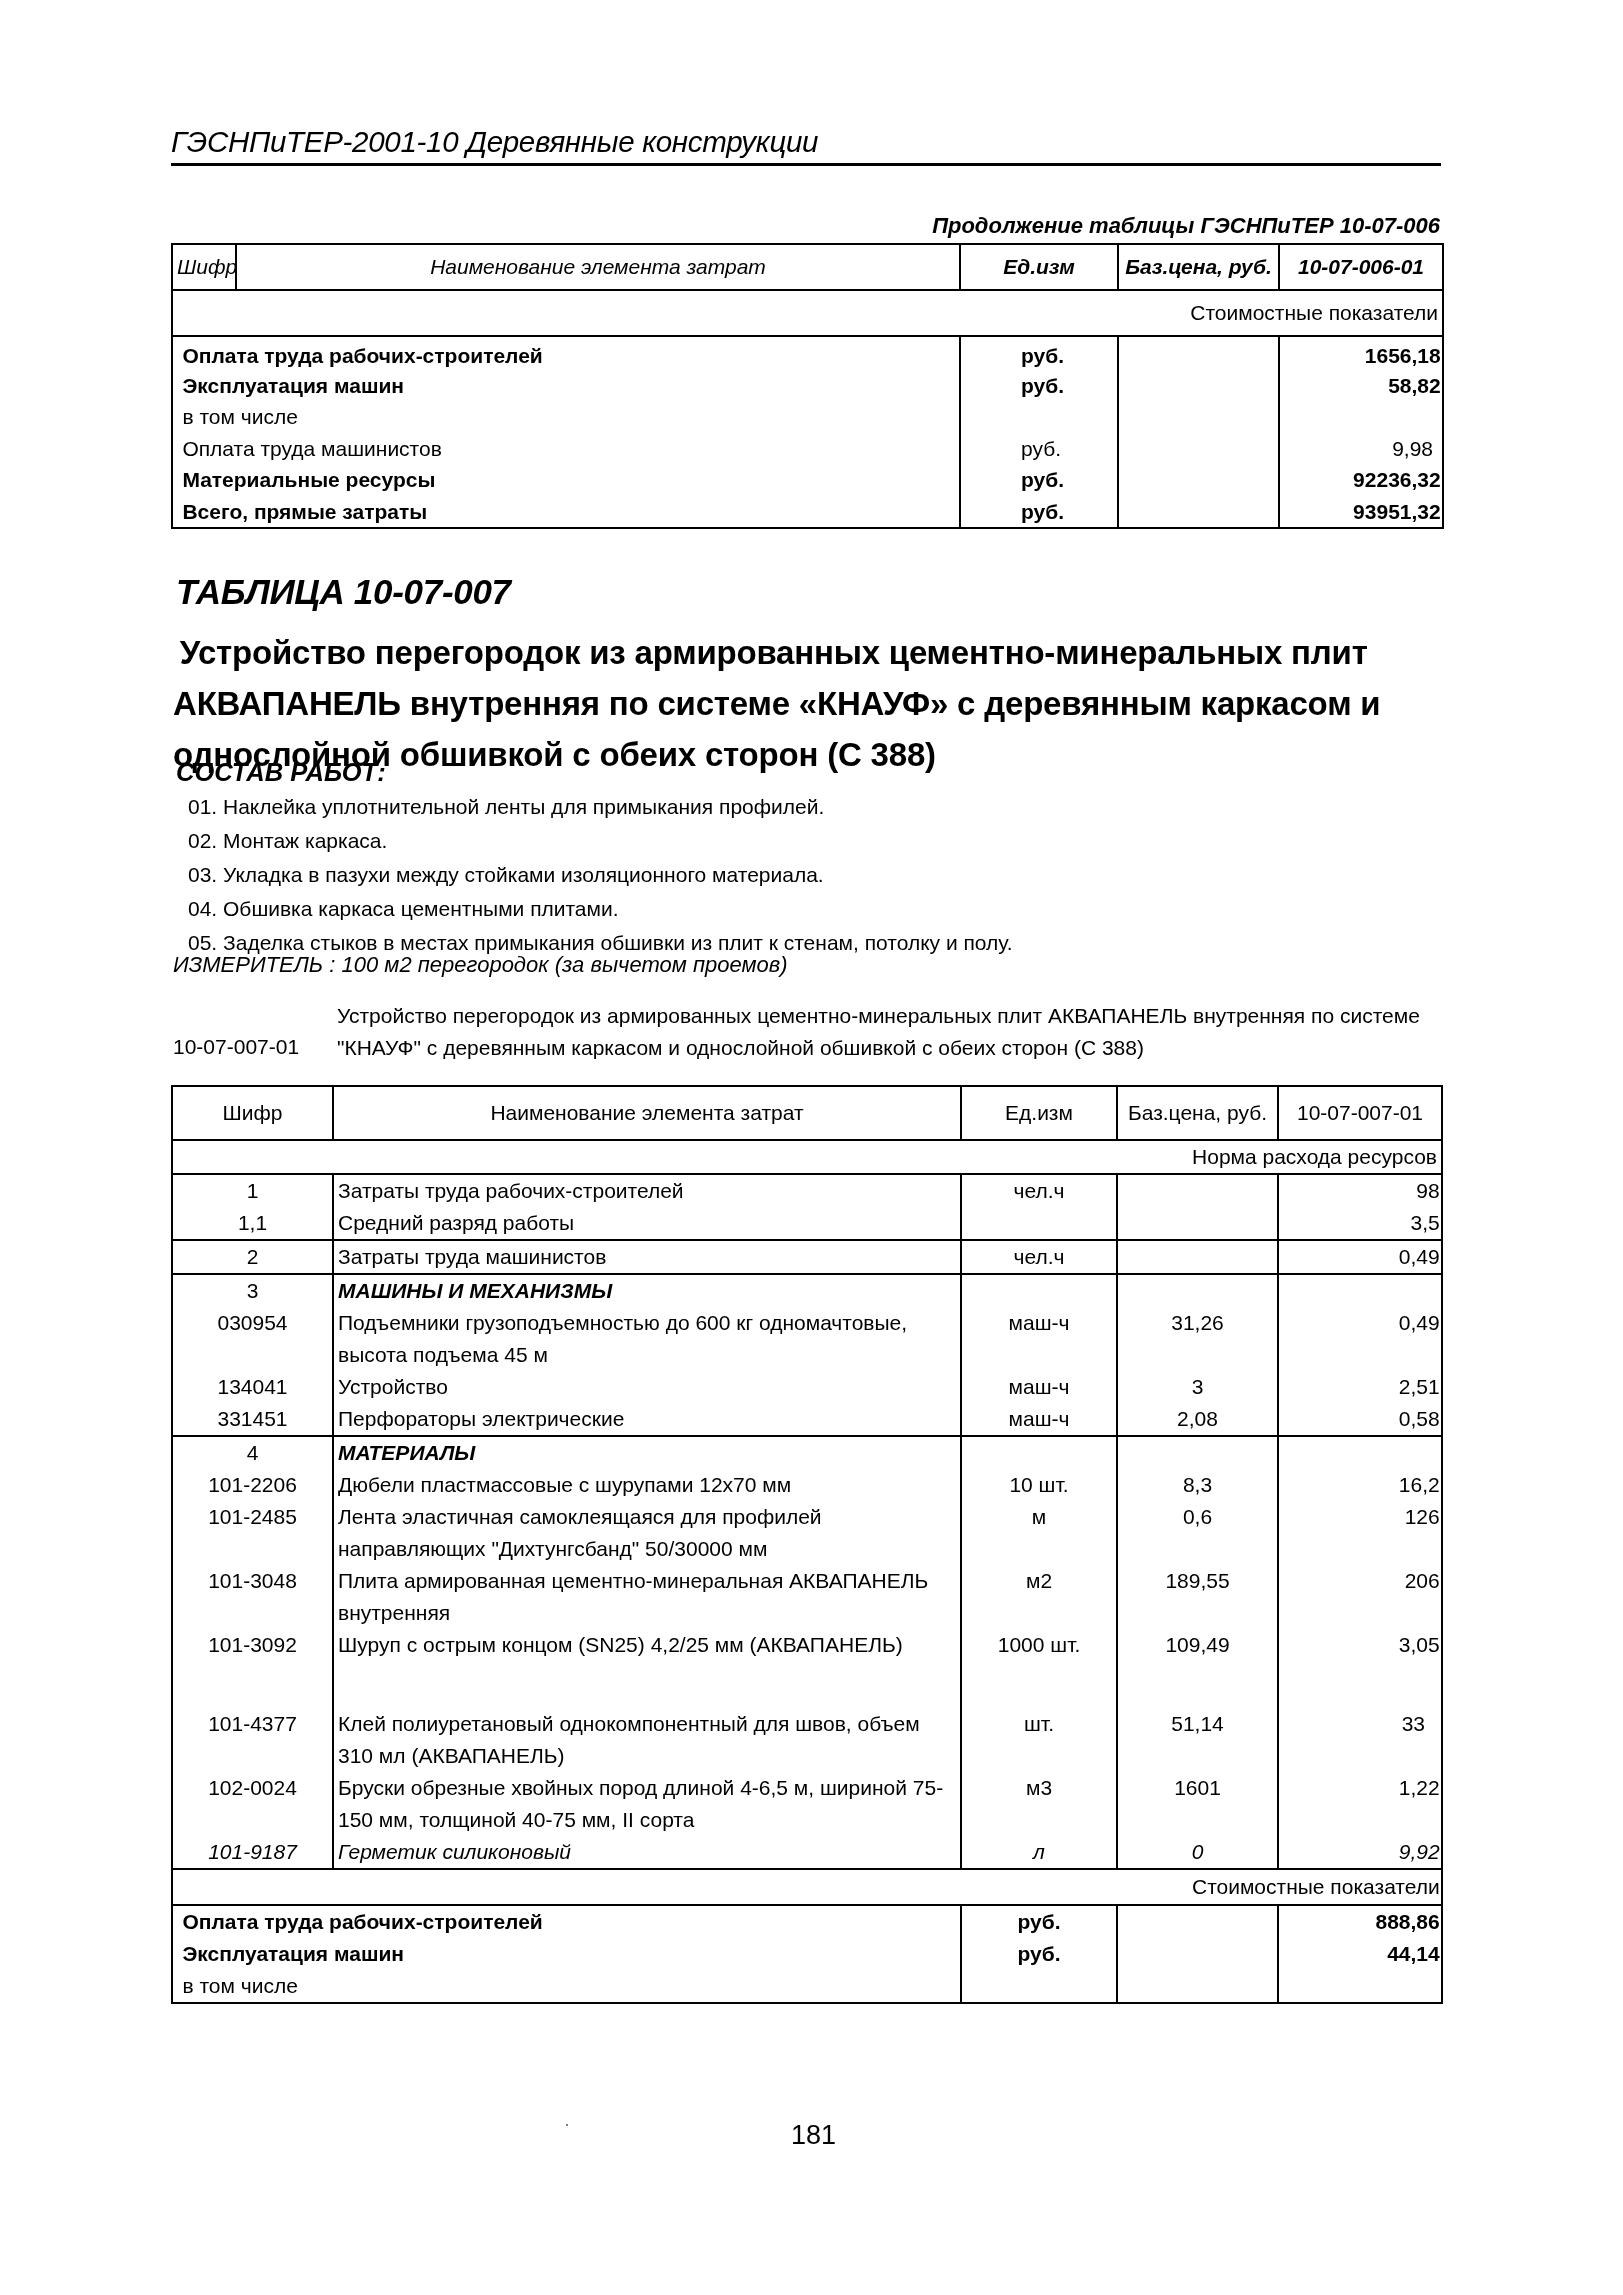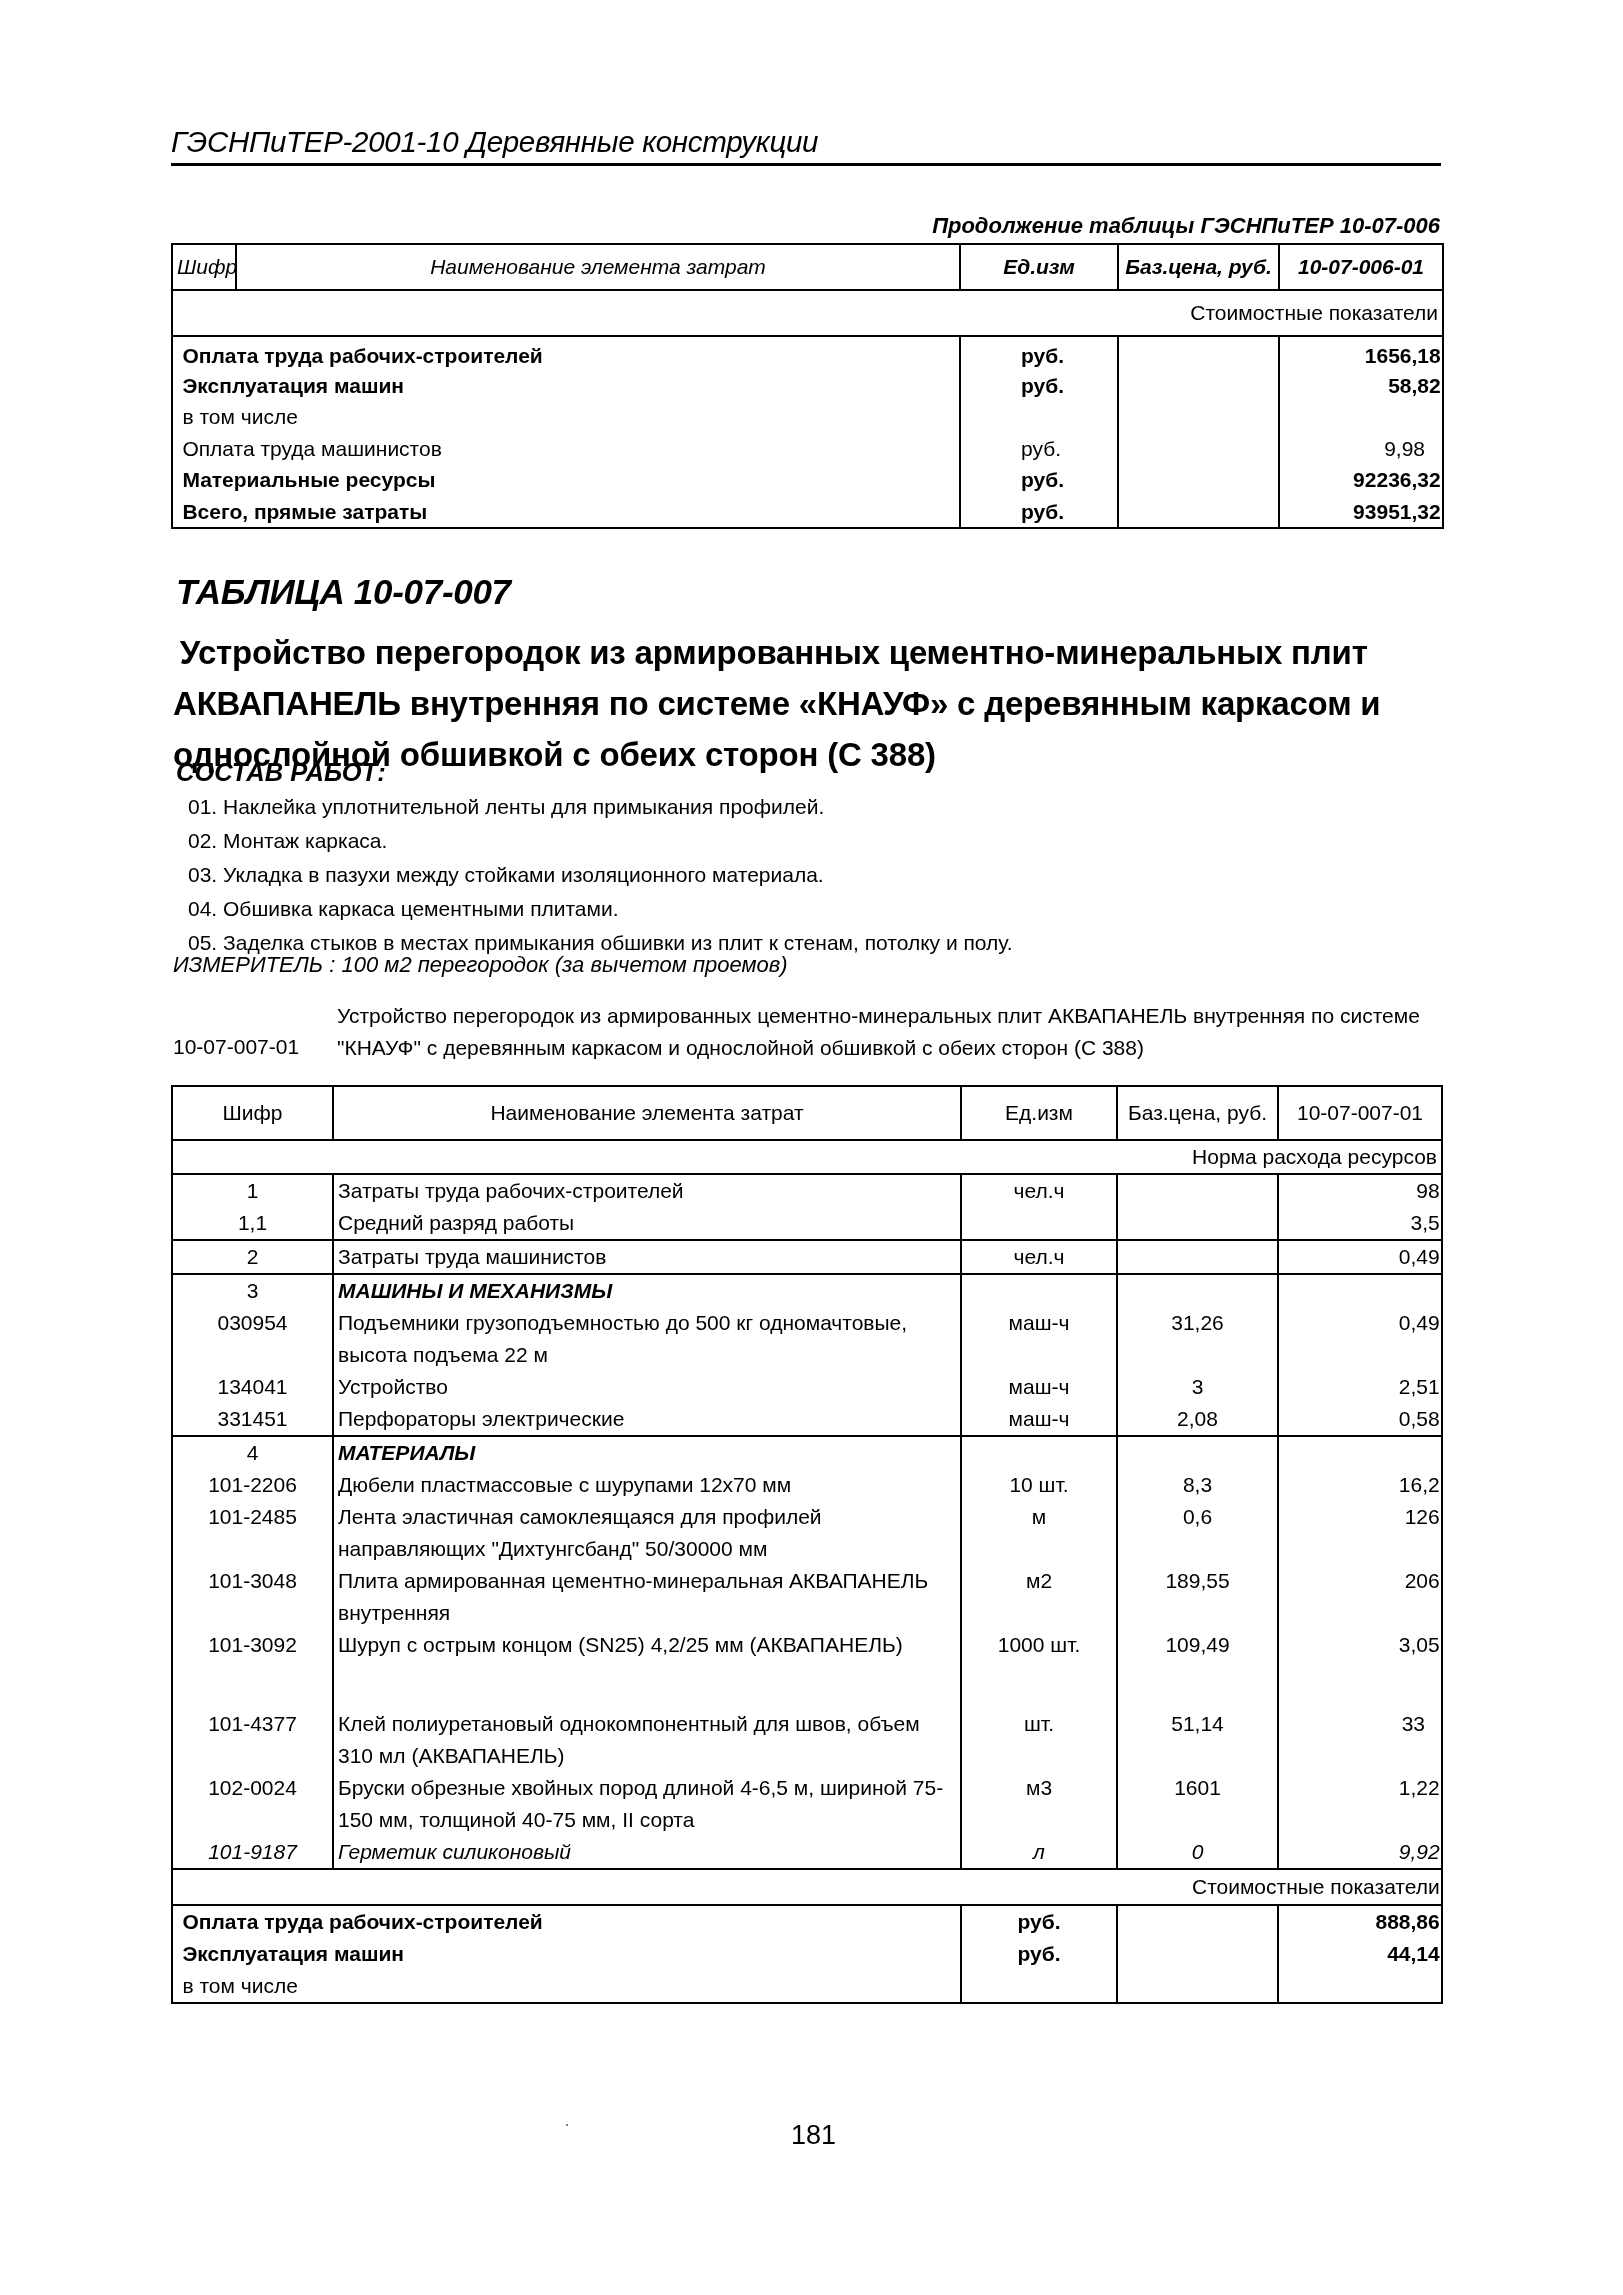--- a/index.html
+++ b/index.html
@@ -85,21 +85,21 @@
       <tr style="height: 31.5px;">
         <td style="padding-left:9.4px;" colspan="2">в том числе</td>
         <td class="bl" style="padding-left:60px;"></td>
         <td class="bl"></td>
         <td class="bl r" style="padding-right:1.3px;"></td>
       </tr>
       <tr style="height: 31.5px;">
         <td style="padding-left:9.4px;" colspan="2">Оплата труда машинистов</td>
         <td class="bl" style="padding-left:60px;">руб.</td>
         <td class="bl"></td>
-        <td class="bl r" style="padding-right:17px;">9,98</td>
+        <td class="bl r" style="padding-right:9px;">9,98</td>
       </tr>
       <tr style="height: 31.5px;">
         <td class="bo" style="padding-left:9.4px;" colspan="2">Материальные ресурсы</td>
         <td class="bl bo" style="padding-left:60px;">руб.</td>
         <td class="bl"></td>
         <td class="bl r bo" style="padding-right:1.3px;">92236,32</td>
       </tr>
       <tr style="height: 31.5px;">
         <td class="bo" style="padding-left:9.4px;" colspan="2">Всего, прямые затраты</td>
         <td class="bl bo" style="padding-left:60px;">руб.</td>
@@ -175,21 +175,21 @@
       </tr>
       <tr>
         <td class="code">3</td>
         <td class="bl bo it">МАШИНЫ И МЕХАНИЗМЫ</td>
         <td class="bl c"></td>
         <td class="bl c"></td>
         <td class="bl r" style="padding-right:1.3px;"></td>
       </tr>
       <tr>
         <td class="code">030954</td>
-        <td class="bl">Подъемники грузоподъемностью до 500 кг одномачтовые, высота подъема 22 м</td>
+        <td class="bl">Подъемники грузоподъемностью до 600 кг одномачтовые, высота подъема 45 м</td>
         <td class="bl c">маш-ч</td>
         <td class="bl c">31,26</td>
         <td class="bl r" style="padding-right:1.3px;">0,49</td>
       </tr>
       <tr>
         <td class="code">134041</td>
         <td class="bl">Устройство</td>
         <td class="bl c">маш-ч</td>
         <td class="bl c">3</td>
         <td class="bl r" style="padding-right:1.3px;">2,51</td>

